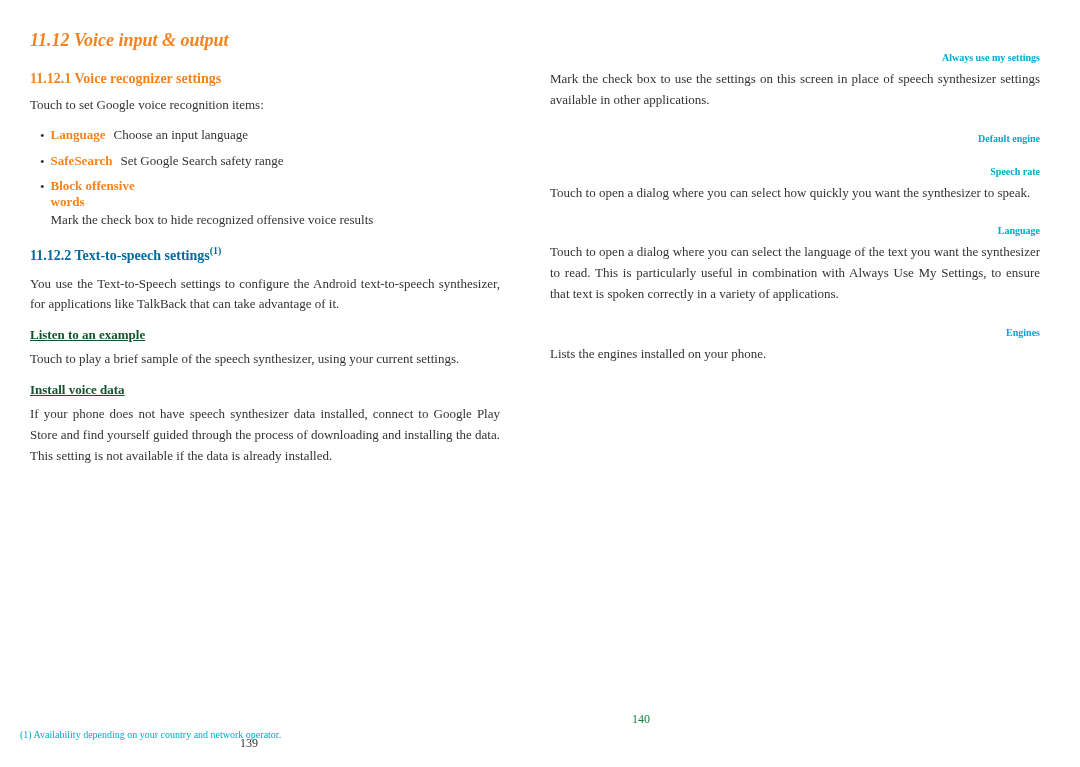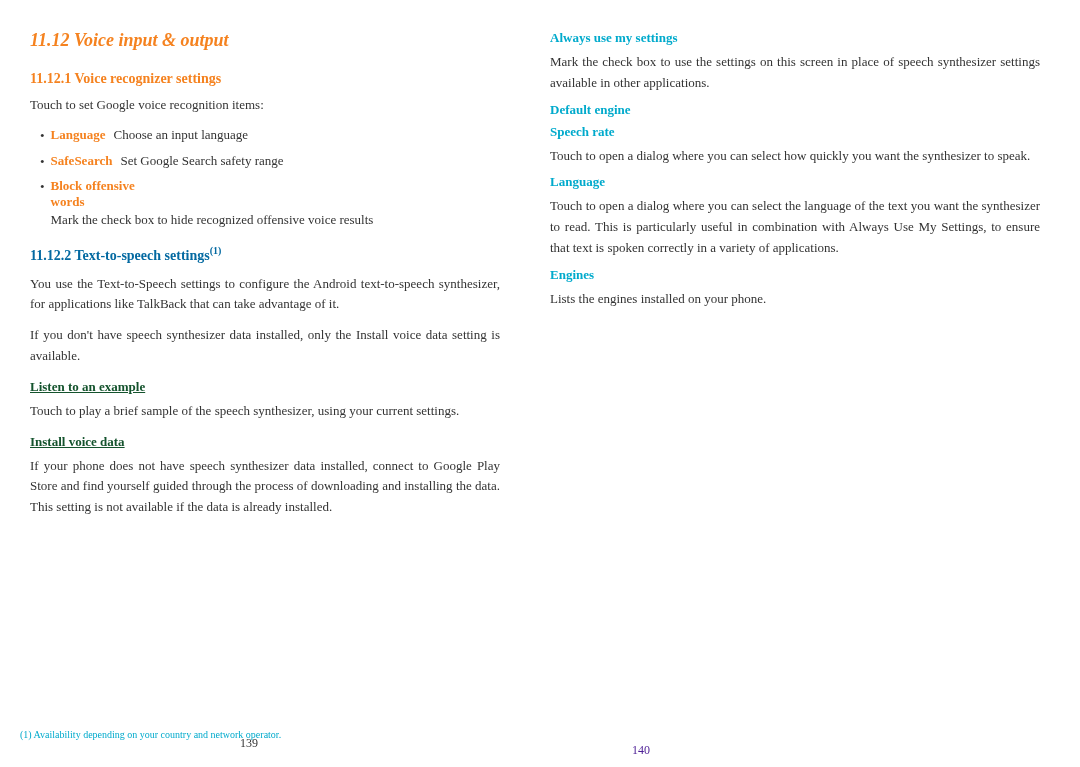--- a/index.html
+++ b/index.html
@@ -117,24 +117,25 @@
 
     .body-text {
       color: #333333;
       line-height: 1.6;
       margin-bottom: 10px;
       text-align: justify;
     }
 
     .right-subsection-title {
       color: #00AACC;
-      font-size: 13px;
-      font-weight: bold;
-      margin-bottom: 6px;
-      margin-top: 0;
+      font-size: 10px;
+      font-weight: bold;
+      margin-bottom: 6px;
+      margin-top: 22px;
+      text-align: right;
     }
 
     .right-body-text {
       color: #333333;
       line-height: 1.6;
       margin-bottom: 8px;
       text-align: justify;
     }
 
     .footnote-area {
@@ -153,23 +154,23 @@
     .page-number-left {
       position: absolute;
       bottom: 16px;
       left: 240px;
       color: #333333;
       font-size: 12px;
     }
 
     .page-number-right {
       position: absolute;
-      bottom: 9px;
+      bottom: 40px;
       right: 430px;
-      color: #4c1d95;
+      color: #15803d;
       font-size: 12px;
       font-family: Liberation Serif, serif;
     }
 
     .two-line-bullet {
       display: flex;
       align-items: flex-start;
       margin-bottom: 6px;
     }
 
@@ -233,21 +234,20 @@
         </div>
       </div>
     </div>
 
     <div class="section-112">
       <div class="section-112-title">
         <span>11.12.2   Text-to-speech settings</span><sup>(1)</sup>
       </div>
 
       <div class="body-text">You use the Text-to-Speech settings to configure the Android text-to-speech synthesizer, for applications like TalkBack that can take advantage of it.</div>
-      <div class="body-text">If you don't have speech synthesizer data installed, only the Install voice data setting is available.</div>
 
       <div class="subsection-title">Listen to an example</div>
       <div class="body-text">Touch to play a brief sample of the speech synthesizer, using your current settings.</div>
 
       <div class="subsection-title">Install voice data</div>
       <div class="body-text">If your phone does not have speech synthesizer data installed, connect to Google Play Store and find yourself guided through the process of downloading and installing the data. This setting is not available if the data is already installed.</div>
     </div>
 
   </div>
 

